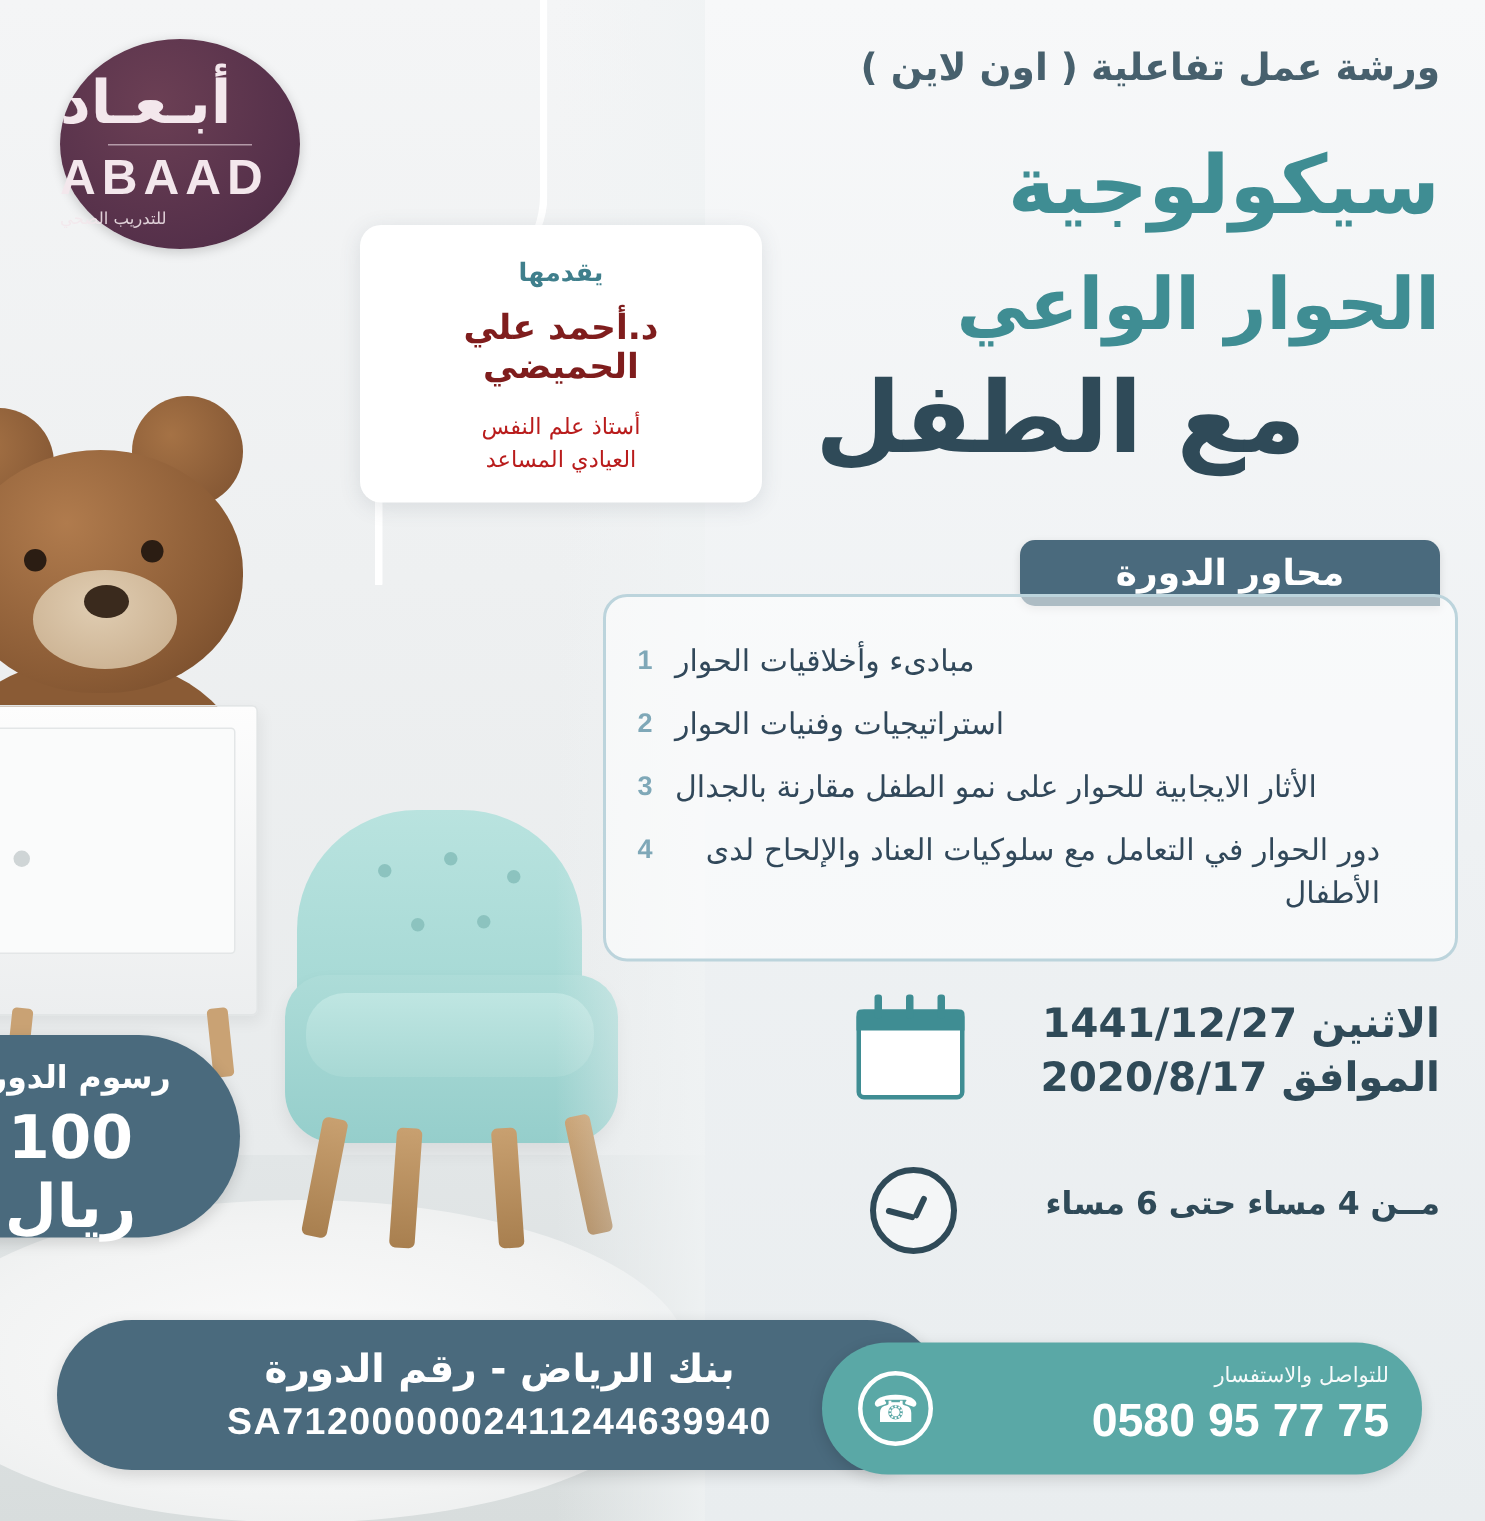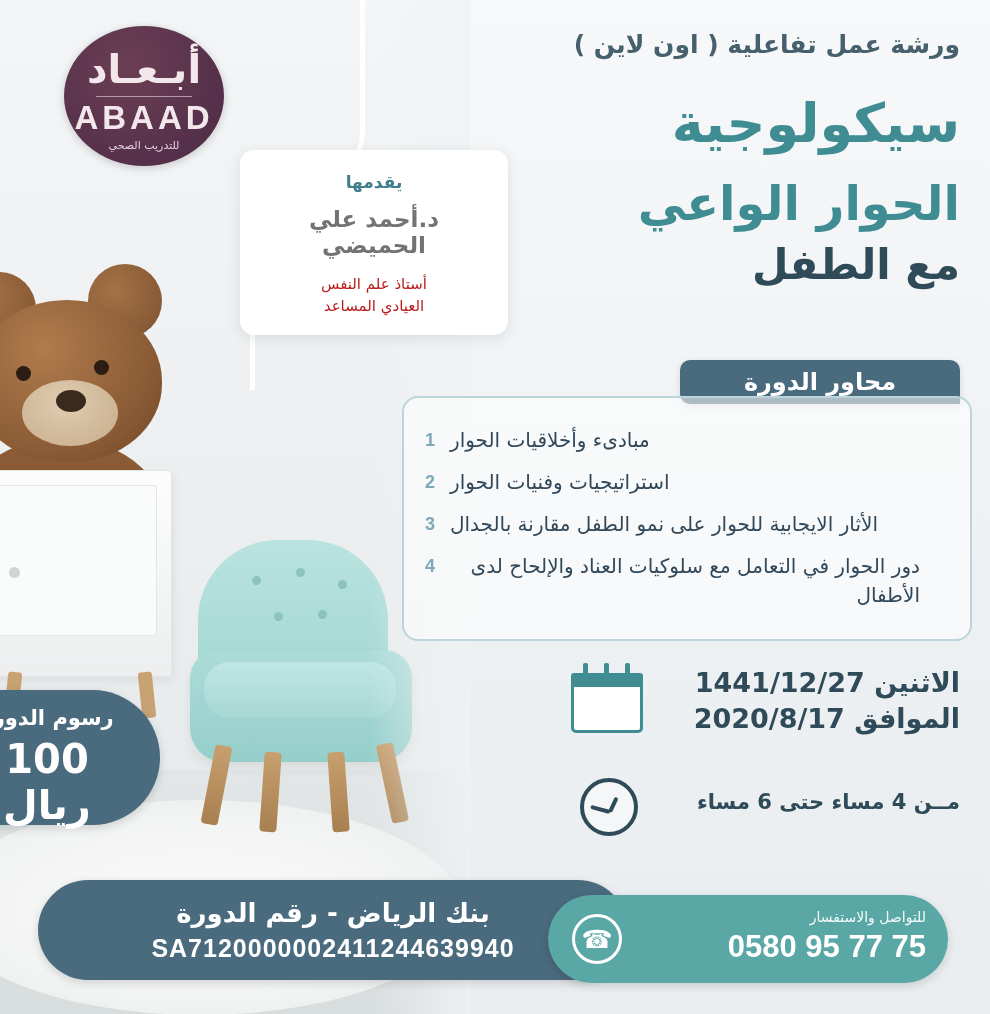--- a/index.html
+++ b/index.html
@@ -90,59 +90,59 @@
      border-left:5px solid #ffffff;border-radius:90px 0 0 0;}
 
   
   .blend{
     position:absolute;left:370px;top:0;width:180px;height:1014px;
     background:linear-gradient(90deg,rgba(240,243,244,0) 0%,rgba(240,243,244,.85) 55%,#f1f4f5 100%);
   }
 
   
   .logo{
-    position:absolute;left:64px;top:26px;width:160px;height:140px;
+    position:absolute;left:40px;top:26px;width:160px;height:140px;
     border-radius:50%;
     background:radial-gradient(ellipse at 40% 30%,#6b3f54,#55304a 70%,#4a2a42 100%);
-    color:#f3e7ec;text-align:center;
+    color:#f3e7ec;text-align:left;
     box-shadow:0 2px 8px rgba(0,0,0,.18);
   }
   .logo .ar{font-size:40px;font-weight:bold;margin-top:20px;letter-spacing:2px;}
   .logo .en{font-size:33px;font-weight:bold;letter-spacing:4px;margin-top:2px;
      font-family:"Liberation Sans",sans-serif;}
   .logo .sub{font-size:11px;margin-top:2px;opacity:.88;}
   .logo .rule{width:96px;height:1px;background:#d9c4cf;margin:4px auto 2px;opacity:.7;}
 
   
   .speaker-card{
     position:absolute;left:240px;top:150px;width:268px;height:185px;
     background:#ffffff;border-radius:14px;
     box-shadow:0 3px 14px rgba(60,80,90,.13);
     text-align:center;padding:12px 14px;box-sizing:border-box;
   }
   .speaker-card .kicker{color:#3f7f8c;font-size:17px;font-weight:bold;margin-top:10px;}
-  .speaker-card .name{color:#737373;font-size:23px;font-weight:bold;margin-top:14px;}
+  .speaker-card .name{color:#7f1d1d;font-size:23px;font-weight:bold;margin-top:14px;}
   .speaker-card .title{color:#b91c1c;font-size:15px;margin-top:16px;line-height:1.45;}
 
   
   .kicker-top{
     position:absolute;right:30px;top:30px;width:470px;text-align:right;
     color:#47606d;font-size:25px;font-weight:bold;
   }
   .title-1{
     position:absolute;right:30px;top:92px;width:470px;text-align:right;
     color:#3f8d93;font-size:54px;font-weight:bold;letter-spacing:-1px;
   }
   .title-2{
     position:absolute;right:30px;top:175px;width:470px;text-align:right;
     color:#3f8d93;font-size:48px;font-weight:bold;
   }
   .title-3{
-    position:absolute;right:30px;top:240px;width:470px;text-align:right;
-    color:#2f4a58;font-size:42px;font-weight:bold;
+    position:absolute;right:48px;top:240px;width:470px;text-align:center;
+    color:#2f4a58;font-size:66px;font-weight:bold;
   }
 
   
   .topics-head{
     position:absolute;right:30px;top:360px;width:280px;height:44px;
     background:#4a6a7d;border-radius:10px 10px 0 10px;
     color:#ffffff;font-size:24px;font-weight:bold;
     display:flex;align-items:center;justify-content:center;
     box-shadow:0 2px 6px rgba(0,0,0,.12);
   }

